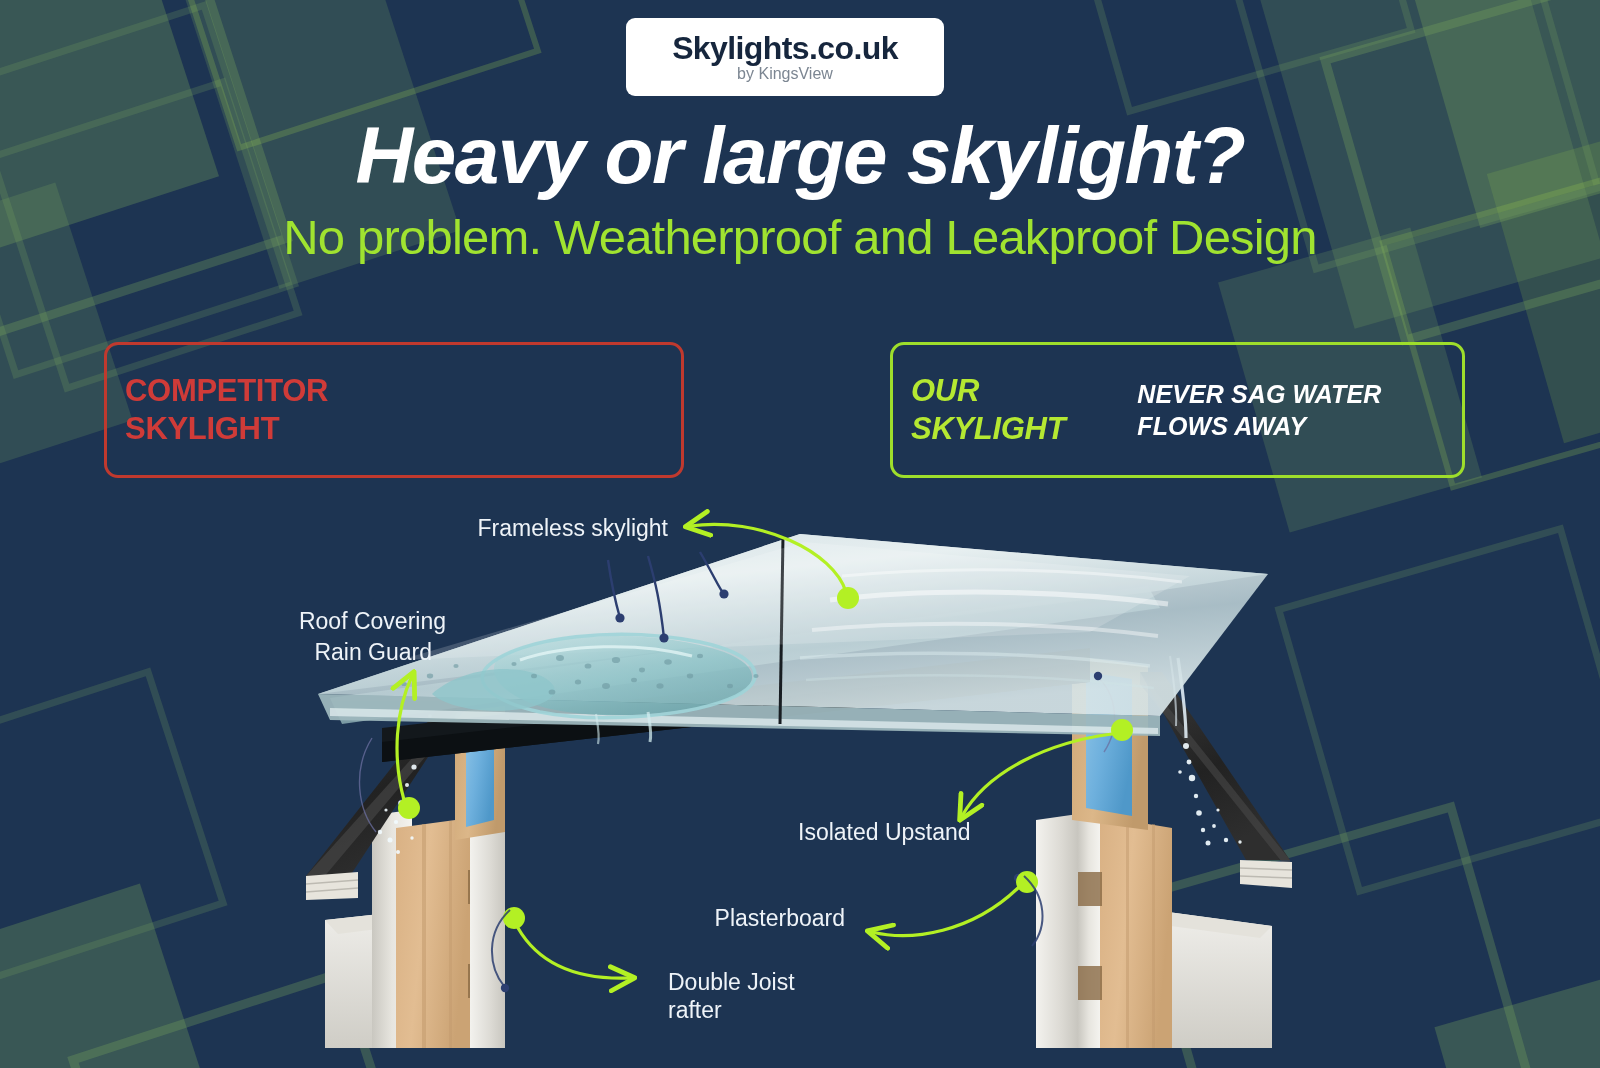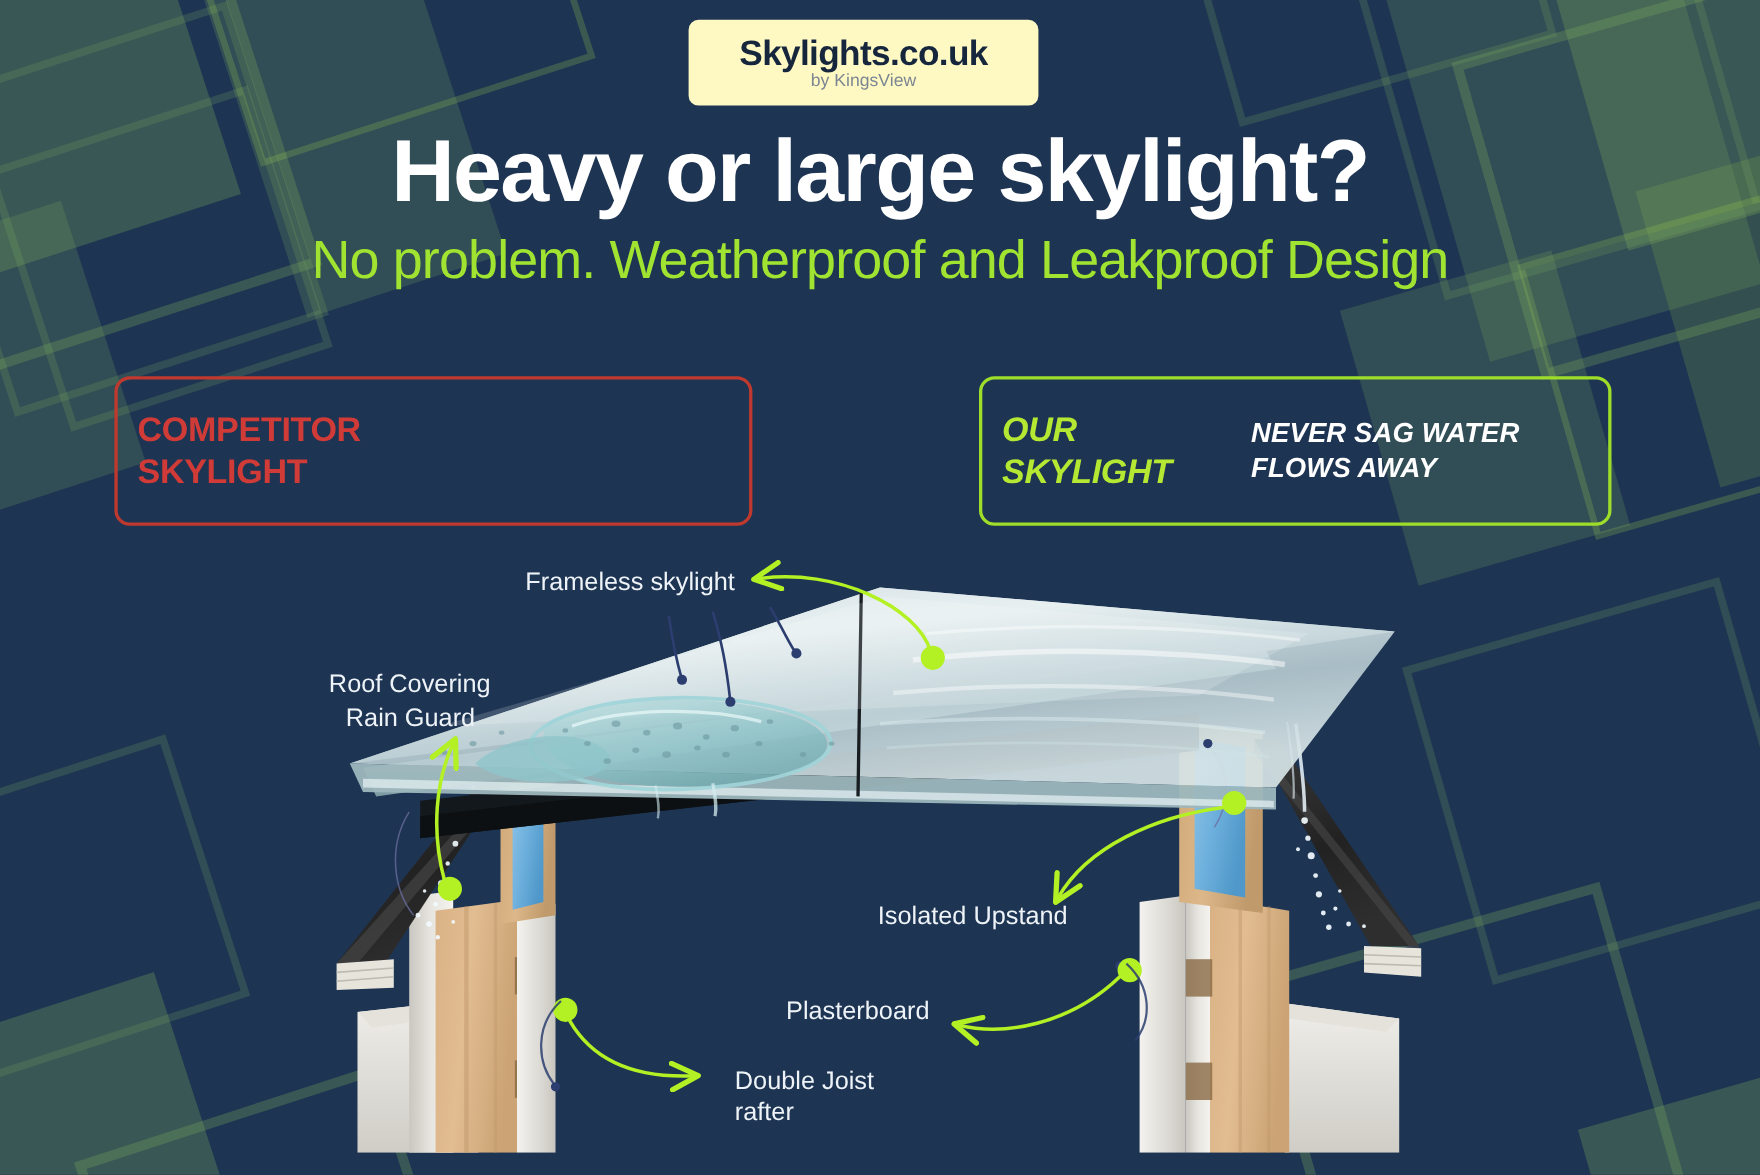--- a/index.html
+++ b/index.html
@@ -16,30 +16,30 @@
   .fill-a { background:rgba(124,170,94,0.30); }
   .fill-b { background:rgba(124,170,94,0.22); }
   .fill-c { background:rgba(140,190,70,0.20); }
   .out-a  { border:9px solid rgba(124,170,94,0.30); }
   .out-b  { border:7px solid rgba(124,170,94,0.22); }
   .out-c  { border:6px solid rgba(150,200,80,0.25); }
 
   
   #logo{
     position:absolute; left:626px; top:18px; width:318px; height:78px;
-    background:#fef9c3; border-radius:9px; z-index:6;
+    background:#ffffff; border-radius:9px; z-index:6;
     display:flex; flex-direction:column; align-items:center; justify-content:center;
   }
   #logo .l1{ font-size:32px; font-weight:bold; color:#16263d; letter-spacing:-.6px; line-height:1; }
   #logo .l2{ font-size:16px; color:#7c8692; margin-top:2px; line-height:1; }
 
   
   #h1{
     position:absolute; top:114px; left:0; width:1600px; text-align:center; z-index:6;
-    font-size:80px; font-weight:bold; color:#ffffff; letter-spacing:-1.5px; line-height:1.05;
+    font-size:80px; font-weight:bold; color:#ffffff; letter-spacing:-1.5px; line-height:1.05;font-style:italic;
   }
   #h2{
     position:absolute; top:211px; left:0; width:1600px; text-align:center; z-index:6;
     font-size:49px; color:#a0e330; letter-spacing:-.8px; line-height:1.1;
   }
 
   
   .badge{
     position:absolute; z-index:6; display:flex; align-items:center;
     border-radius:14px; padding:4px 18px;

